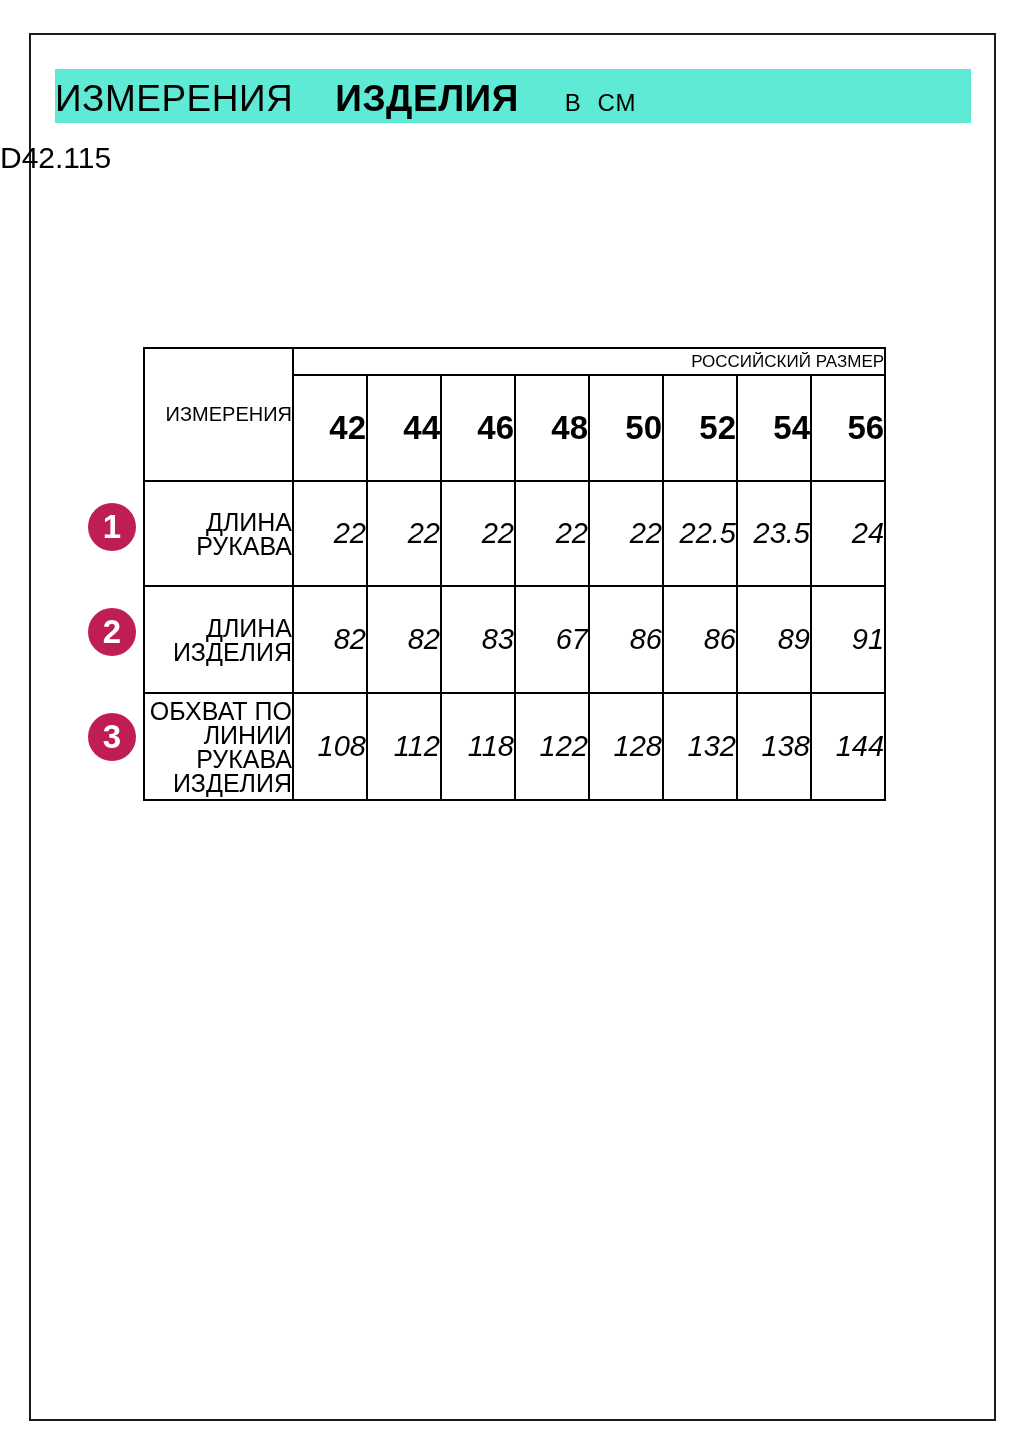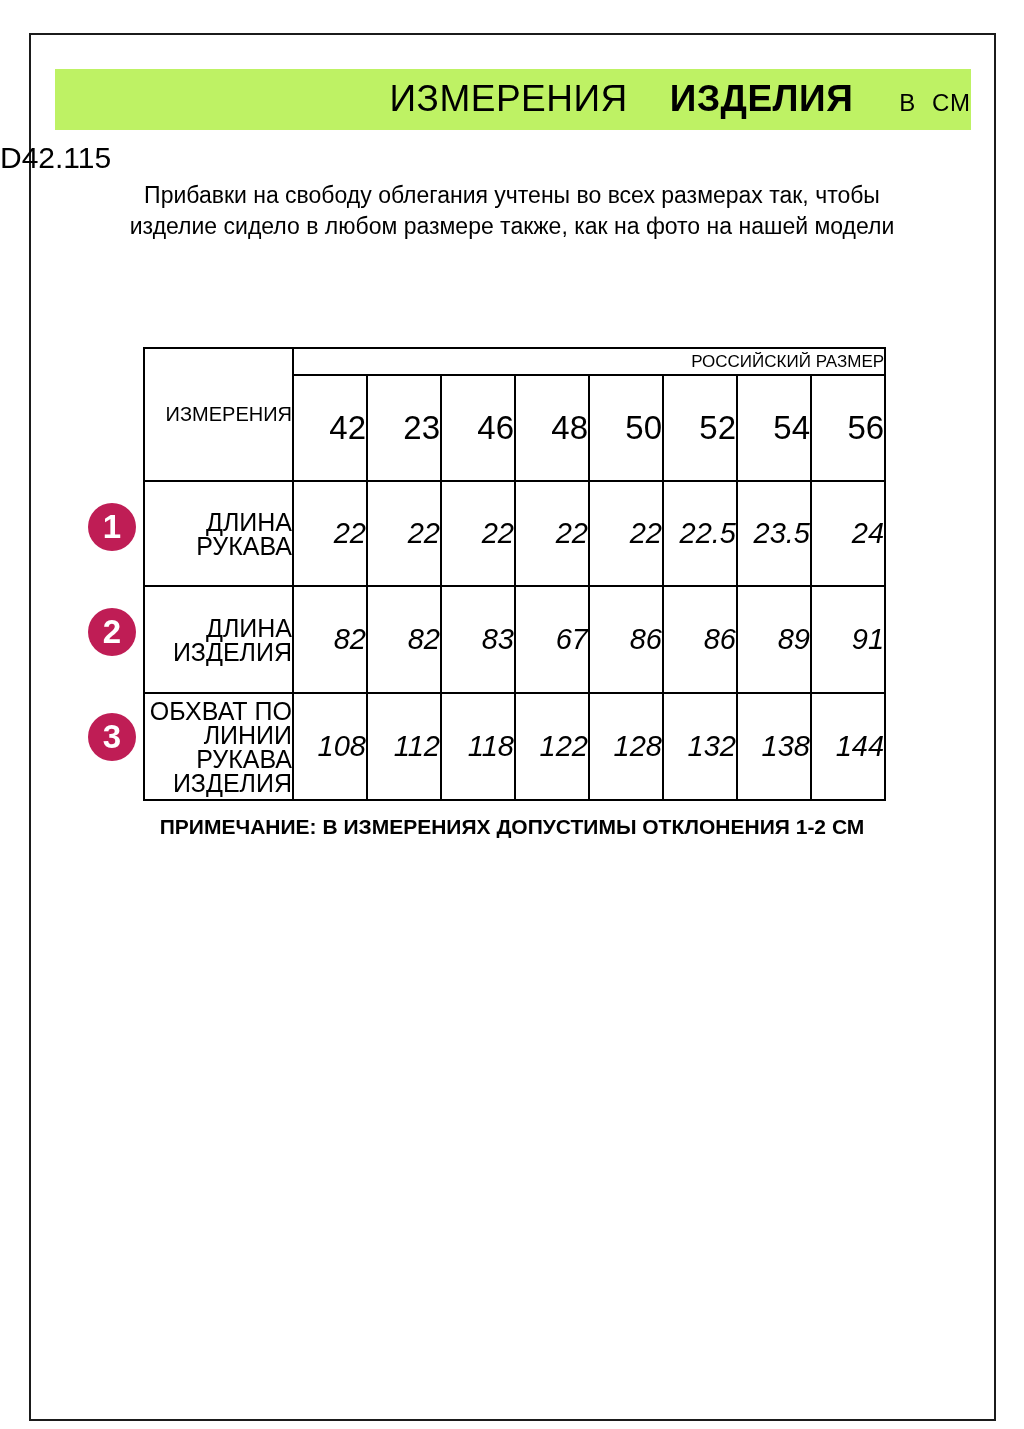--- a/index.html
+++ b/index.html
@@ -9,23 +9,23 @@
     background:#ffffff;
     font-family:"Liberation Sans", sans-serif;
     color:#000;
     overflow:hidden;
   }
   .frame{
     position:absolute;left:29px;top:33px;width:967px;height:1388px;
     border:2px solid #1b1b1b;box-sizing:border-box;
   }
   .banner{
-    position:absolute;left:55px;top:69px;width:916px;height:61px;
-    background:#bef264;
-    text-align:right;line-height:59px;white-space:nowrap;
+    position:absolute;left:55px;top:69px;width:916px;height:54px;
+    background:#5eead4;
+    text-align:left;line-height:59px;white-space:nowrap;
   }
   .banner .t-reg{font-size:37px;letter-spacing:0.5px;}
   .banner .t-bold{font-size:37px;font-weight:bold;margin-left:42px;letter-spacing:0.5px;}
   .banner .t-unit{font-size:24px;margin-left:46px;letter-spacing:1px;word-spacing:8px;}
   .product-code{
     position:absolute;top:141px;left:0;width:100%;
     font-size:30px;
   }
   .description{
     position:absolute;top:180px;left:112px;width:800px;
@@ -33,21 +33,21 @@
   }
   table.size-table{
     position:absolute;left:143px;top:347px;width:741px;
     border-collapse:collapse;table-layout:fixed;
   }
   table.size-table th, table.size-table td{
     border:2px solid #000;text-align:right;vertical-align:middle;padding:0;margin-left:24px;
   }
   .corner-cell{font-size:20px;font-weight:normal;}
   .group-cell{height:25px;font-size:17px;font-weight:normal;line-height:18px;}
-  .size-cell{height:104px;font-size:33px;font-weight:normal;}
+  .size-cell{height:104px;font-size:33px;font-weight:bold;}
   .label-cell{font-size:25px;line-height:24px;white-space:pre-line;font-weight:normal;}
   .value-cell{font-size:29px;font-style:italic;}
   tr.data-row-1 td{height:103px;}
   tr.data-row-2 td{height:105px;}
   tr.data-row-3 td{height:105px;}
   .badge{
     position:absolute;left:88px;width:48px;height:48px;border-radius:50%;
     background:#bf1d55;color:#fff;font-weight:bold;font-size:33px;
     line-height:48px;text-align:center;
   }
@@ -64,42 +64,41 @@
 
 <div class="page">
   <div class="frame"></div>
 
   <div class="banner">
     <span class="t-reg">ИЗМЕРЕНИЯ</span><span class="t-bold">ИЗДЕЛИЯ</span><span class="t-unit">В СМ</span>
   </div>
 
   <div class="product-code">D42.115</div>
 
-  <div class="description">Прибавки на свободу облегания учтены во всех размерах так, чтобы изделие сидело в любом размере также, как на фото на нашей модели</div>
 
   <table class="size-table">
     <colgroup>
       <col style="width:149px">
       <col style="width:74px">
         <col style="width:74px">
         <col style="width:74px">
         <col style="width:74px">
       <col style="width:74px">
         <col style="width:74px">
         <col style="width:74px">
         <col style="width:74px">
     </colgroup>
     <tbody>
         <tr>
       <th class="corner-cell" rowspan="2">ИЗМЕРЕНИЯ</th>
       <th class="group-cell" colspan="8">РОССИЙСКИЙ РАЗМЕР</th>
     </tr>
     <tr>
       <th class="size-cell">42</th>
-      <th class="size-cell">23</th>
+      <th class="size-cell">44</th>
       <th class="size-cell">46</th>
       <th class="size-cell">48</th>
       <th class="size-cell">50</th>
       <th class="size-cell">52</th>
       <th class="size-cell">54</th>
       <th class="size-cell">56</th>
     </tr>
     <tr class="data-row-1">
       <td class="label-cell">ДЛИНА РУКАВА</td>
       <td class="value-cell">22</td>
@@ -136,14 +135,13 @@
       <td class="value-cell">138</td>
       <td class="value-cell">144</td>
     </tr>
   </tbody>
     </table>
 
   <div class="badge b1">1</div>
   <div class="badge b2">2</div>
   <div class="badge b3">3</div>
 
-  <div class="note">ПРИМЕЧАНИЕ: В ИЗМЕРЕНИЯХ ДОПУСТИМЫ ОТКЛОНЕНИЯ 1-2 СМ</div>
 </div>
 
 </body></html>

